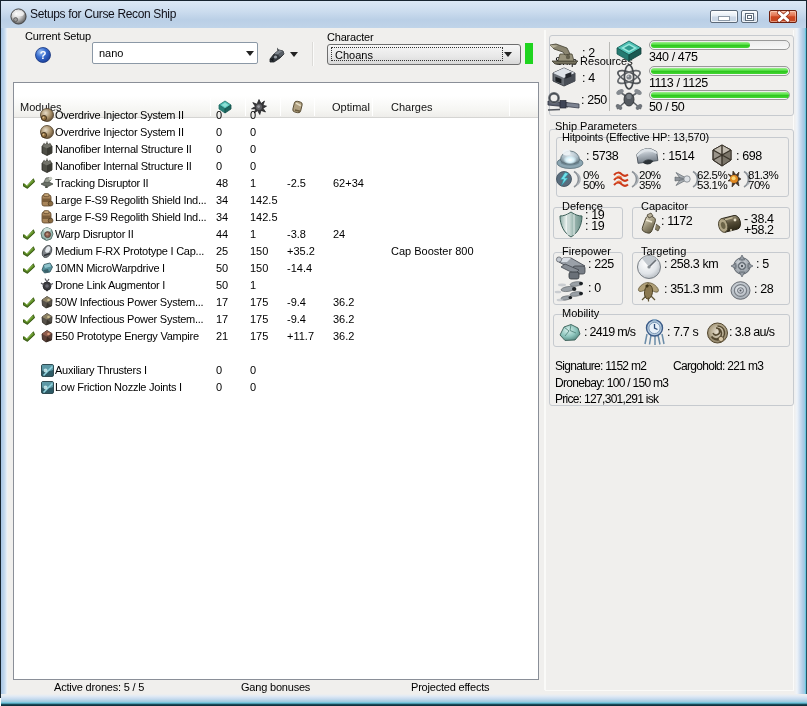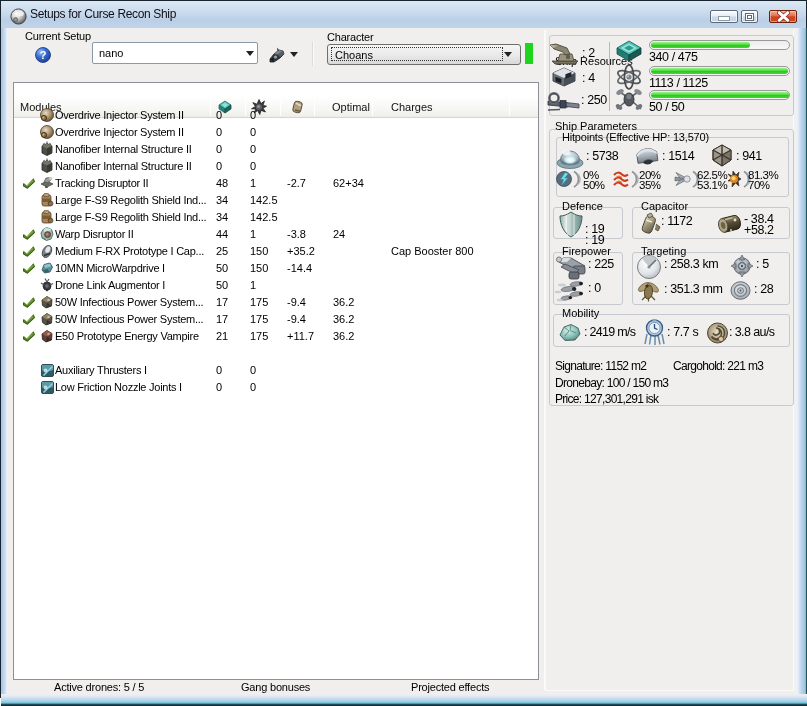--- a/index.html
+++ b/index.html
@@ -267,21 +267,21 @@
     <div class="row" style="top:92px">
         <svg class="chk">
           <use href="#chk"></use>
         </svg>
         <svg class="ric">
           <use href="#i-td"></use>
         </svg>
         <span class="rt rname">Tracking Disruptor II</span>
         <span class="rt c2">48</span>
         <span class="rt c3">1</span>
-        <span class="rt c4">-2.7</span>
+        <span class="rt c4">-2.5</span>
         <span class="rt c5">62+34</span>
       </div>
     <div class="row" style="top:109px">
         <svg class="ric">
           <use href="#i-cyl"></use>
         </svg>
         <span class="rt rname">Large F-S9 Regolith Shield Ind...</span>
         <span class="rt c2">34</span>
         <span class="rt c3">142.5</span>
       </div>
@@ -505,21 +505,21 @@
       </g>
     </svg>
   <div class="abs val" style="left:662px;top:149px">: 1514</div>
   <svg class="abs" style="left:710px;top:143px" width="24" height="25" viewBox="0 0 24 25">
       <path d="M12,2 L21,7 L21,17 L12,23 L3,17 L3,7 Z" fill="#9a948a" stroke="#3c362e" stroke-width="1"></path>
       <path d="M12,2 L21,7 L12,12 L3,7 Z" fill="#c2bcb0"></path>
       <path d="M12,12 L12,23 L21,17 L21,7 Z" fill="#7a7468"></path>
       <path d="M12,2 L12,12 M3,7 L12,12 M21,7 L12,12 M12,12 L12,23 M12,12 L3,17 M12,12 L21,17" stroke="#3a342a" stroke-width="1.4"></path>
       <path d="M12,2 L21,7 L21,17 L12,23 L3,17 L3,7 Z" fill="none" stroke="#3c362e" stroke-width="1"></path>
     </svg>
-  <div class="abs val" style="left:736px;top:149px">: 941</div>
+  <div class="abs val" style="left:736px;top:149px">: 698</div>
 
   <svg class="abs" style="left:555px;top:169px" width="26" height="20" viewBox="0 0 26 20">
       <circle cx="9" cy="10" r="7.5" fill="#5a6d7d" stroke="#3a4a57" stroke-width="0.8"></circle>
       <path d="M10,3.5 L5.5,10.5 L8.5,10.5 L6.5,16.5 L13,9 L9.8,9 L13.5,4.5 Z" fill="#6fe0ea" stroke="#2a8a9a" stroke-width="0.6"></path>
       <path d="M19,2.5 a9,9 0 0 1 0,15.5" fill="none" stroke="#8a9096" stroke-width="1.6"></path>
       <path d="M22,4.5 a7,7 0 0 1 0,11.5" fill="none" stroke="#a8aeb4" stroke-width="1.4"></path>
     </svg>
   <div class="abs val2" style="left:583px;top:170px">0%<br>50%</div>
   <svg class="abs" style="left:613px;top:169px" width="26" height="20" viewBox="0 0 26 20">
       <path d="M1,6 q4,-4.5 8,-0.5 q3,2.8 6,0 M1,11 q4,-4.5 8,-0.5 q3,2.8 6,0 M1,16 q4,-4.5 8,-0.5 q3,2.8 6,0" fill="none" stroke="#cc3a1a" stroke-width="2"></path>
@@ -559,21 +559,21 @@
         <linearGradient id="dsh" x1="0" y1="0" x2="1" y2="0">
           <stop offset="0%" stop-color="#8fafa8"></stop>
           <stop offset="30%" stop-color="#eef3f1"></stop>
           <stop offset="55%" stop-color="#a8c0ba"></stop>
           <stop offset="100%" stop-color="#6d918a"></stop>
         </linearGradient>
       </defs>
       <path d="M13,1 C17,4 21,5 24,5 C24,14 20,22 13,26 C6,22 2,14 2,5 C5,5 9,4 13,1 Z" fill="url(#dsh)" stroke="#3c5f58" stroke-width="1"></path>
       <path d="M10,3.5 L10,24 M16,3.5 L16,24" stroke="#c8d8d4" stroke-width="1.6"></path>
     </svg>
-  <div class="abs val" style="left:585px;top:224px;line-height:11px">: 19<br>: 19</div>
+  <div class="abs val" style="left:585px;top:210px;line-height:11px">: 19<br>: 19</div>
   <svg class="abs" style="left:638px;top:212px" width="24" height="25" viewBox="0 0 24 25">
       <defs>
         <linearGradient id="cpg" x1="0" y1="0" x2="1" y2="1">
           <stop offset="0%" stop-color="#ded8c2"></stop>
           <stop offset="50%" stop-color="#9a9278"></stop>
           <stop offset="100%" stop-color="#5c5640"></stop>
         </linearGradient>
       </defs>
       <rect x="6" y="4" width="10" height="17" rx="4" transform="rotate(20 11 12)" fill="url(#cpg)" stroke="#4a4432" stroke-width="0.9"></rect>
       <path d="M9,3 l4,-2 2,3 -4,2z" fill="#b8b098" stroke="#4a4432" stroke-width="0.8"></path>

